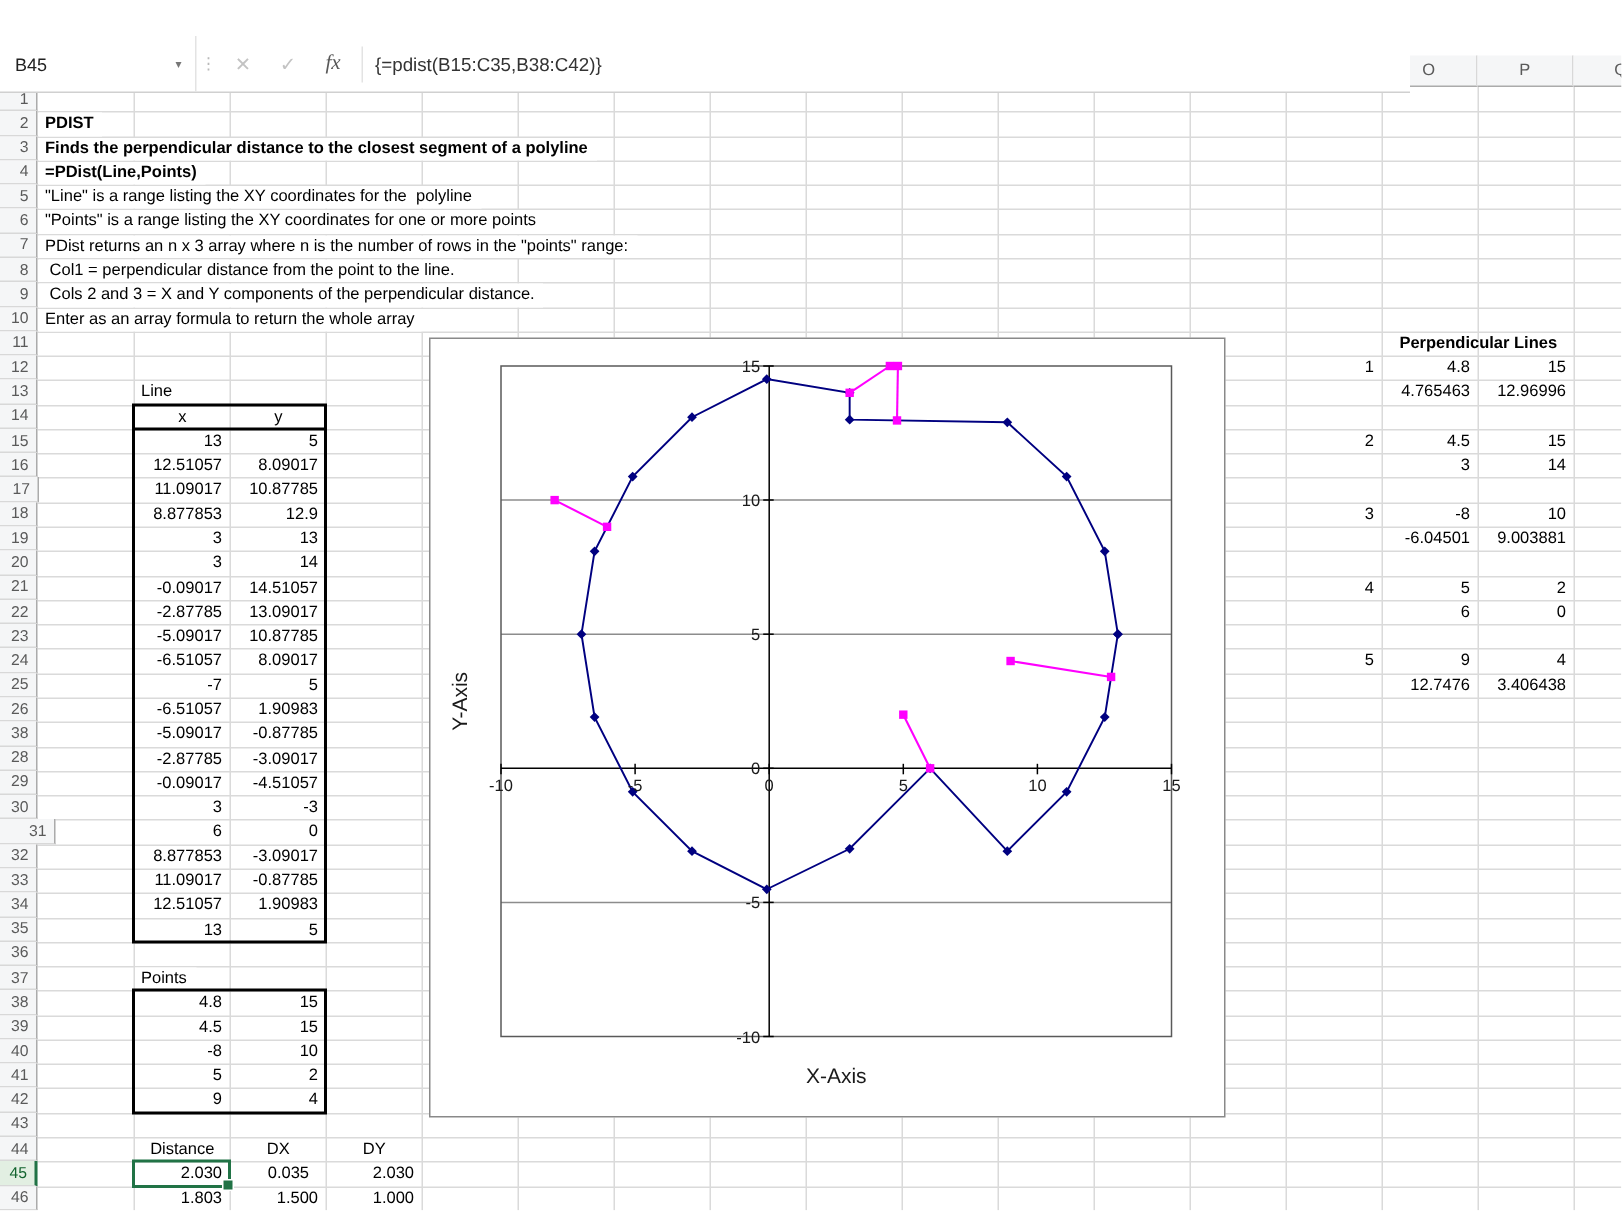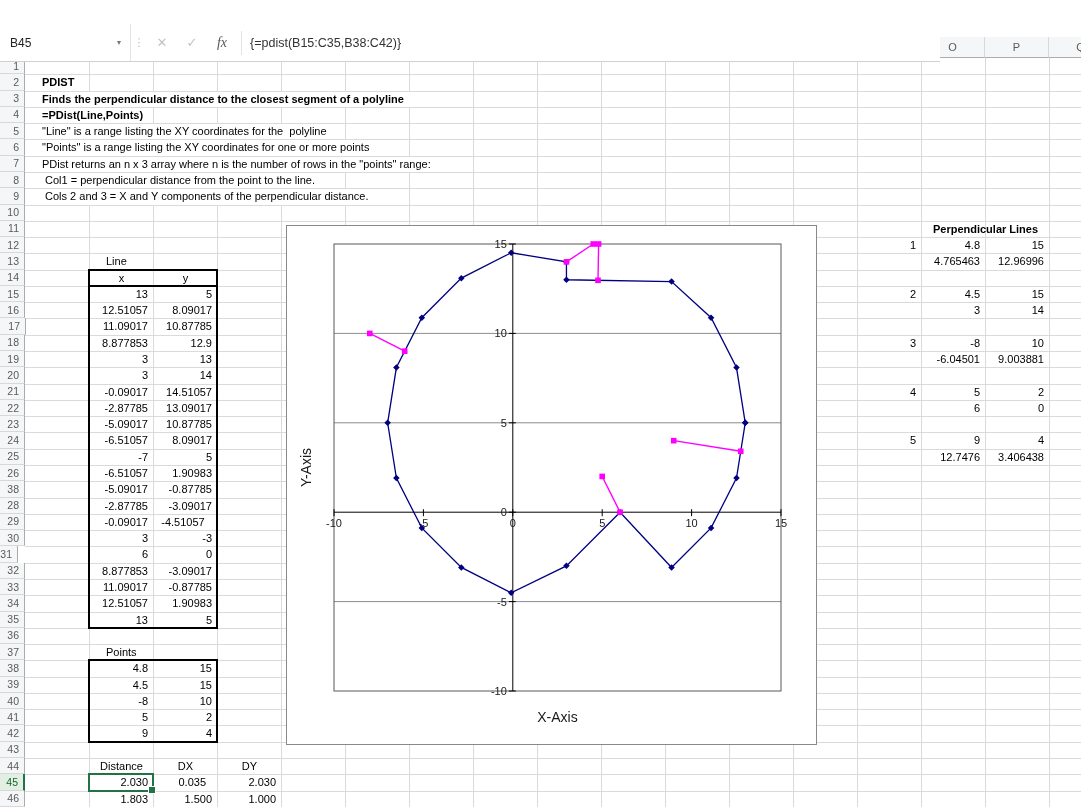--- a/index.html
+++ b/index.html
@@ -29,21 +29,21 @@
         border-bottom:1px solid #ababab;box-sizing:border-box;z-index:2;}
   .colh.sel{background:#e2efe2;color:#13642f;border-bottom:2px solid #217346;}
   .rowh{position:absolute;display:flex;align-items:center;justify-content:flex-end;
         padding-right:5px;font-size:10.5px;color:#5a5a5a;background:#f5f6f7;
         border-bottom:1px solid #d8d8d8;border-right:1px solid #ababab;box-sizing:border-box;z-index:2;}
   .rowh.sel{background:#e2efe2;color:#13642f;border-right:2px solid #217346;}
 
   
   .vline,.hline{position:absolute;background:#dadada;z-index:1;}
   .cell{position:absolute;font-size:11px;color:#000;white-space:pre;z-index:2;box-sizing:border-box;}
-  .cell.al{padding:0 6px 0 16px;background:#fff;}
+  .cell.al{padding:0 6px 0 4px;background:#fff;}
   .cell.ar{text-align:right;padding-right:5px;}
   .cell.ac{text-align:center;}
   .cell.b{font-weight:bold;}
 
   
   .tbox{position:absolute;border:2px solid #000;box-sizing:border-box;z-index:3;pointer-events:none;}
   .tline{position:absolute;background:#000;z-index:3;pointer-events:none;}
   .selbox{position:absolute;border:2px solid #217346;box-sizing:border-box;z-index:5;pointer-events:none;}
   .selbox .handle{position:absolute;right:-4px;bottom:-4px;width:6px;height:6px;background:#217346;border:1px solid #fff;}
   #chart{position:absolute;left:286px;top:225px;width:531px;height:520px;background:#fff;
@@ -187,21 +187,21 @@
     <div class="rowh" style="left: 0px; top: 383.6px; width: 25px; height: 16.28px; position: absolute;">21</div>
     <div class="rowh" style="left: 0px; top: 399.88px; width: 25px; height: 16.28px; position: absolute;">22</div>
     <div class="rowh" style="left: 0px; top: 416.16px; width: 25px; height: 16.28px; position: absolute;">23</div>
     <div class="rowh" style="left: 0px; top: 432.44px; width: 25px; height: 16.28px; position: absolute;">24</div>
     <div class="rowh" style="left: 0px; top: 448.72px; width: 25px; height: 16.28px; position: absolute;">25</div>
     <div class="rowh" style="left: 0px; top: 465px; width: 25px; height: 16.28px; position: absolute;">26</div>
     <div class="rowh" style="left: 0px; top: 481.28px; width: 25px; height: 16.28px; position: absolute;">38</div>
     <div class="rowh" style="left: 0px; top: 497.56px; width: 25px; height: 16.28px; position: absolute;">28</div>
     <div class="rowh" style="left: 0px; top: 513.84px; width: 25px; height: 16.28px; position: absolute;">29</div>
     <div class="rowh" style="left: 0px; top: 530.12px; width: 25px; height: 16.28px; position: absolute;">30</div>
-    <div class="rowh" style="left: 0px; top: 546.4px; width: 18px; height: 16.28px; position: absolute;">31</div>
+    <div class="rowh" style="left: 0px; top: 546.4px; width: 37px; height: 16.28px; position: absolute;">31</div>
     <div class="rowh" style="left: 0px; top: 562.68px; width: 25px; height: 16.28px; position: absolute;">32</div>
     <div class="rowh" style="left: 0px; top: 578.96px; width: 25px; height: 16.28px; position: absolute;">33</div>
     <div class="rowh" style="left: 0px; top: 595.24px; width: 25px; height: 16.28px; position: absolute;">34</div>
     <div class="rowh" style="left: 0px; top: 611.52px; width: 25px; height: 16.28px; position: absolute;">35</div>
     <div class="rowh" style="left: 0px; top: 627.8px; width: 25px; height: 16.28px; position: absolute;">36</div>
     <div class="rowh" style="left: 0px; top: 644.08px; width: 25px; height: 16.28px; position: absolute;">37</div>
     <div class="rowh" style="left: 0px; top: 660.36px; width: 25px; height: 16.28px; position: absolute;">38</div>
     <div class="rowh" style="left: 0px; top: 676.64px; width: 25px; height: 16.28px; position: absolute;">39</div>
     <div class="rowh" style="left: 0px; top: 692.92px; width: 25px; height: 16.28px; position: absolute;">40</div>
     <div class="rowh" style="left: 0px; top: 709.2px; width: 25px; height: 16.28px; position: absolute;">41</div>
@@ -273,20 +273,21 @@
     <div class="hline" style="left: 25px; top: 790.6px; width: 1056px; height: 1px; position: absolute;"></div>
     <div class="hline" style="left: 25px; top: 806.88px; width: 1056px; height: 1px; position: absolute;"></div>
     <div class="cell al b" style="left: 26px; top: 75.28px; height: 15.28px; line-height: 15.28px; position: absolute;">PDIST</div>
     <div class="cell al b" style="left: 26px; top: 91.56px; height: 15.28px; line-height: 15.28px; position: absolute;">Finds the perpendicular distance to the closest segment of a polyline</div>
     <div class="cell al b" style="left: 26px; top: 107.84px; height: 15.28px; line-height: 15.28px; position: absolute;">=PDist(Line,Points)</div>
     <div class="cell al" style="left: 26px; top: 124.12px; height: 15.28px; line-height: 15.28px; position: absolute;">"Line" is a range listing the XY coordinates for the  polyline</div>
     <div class="cell al" style="left: 26px; top: 140.4px; height: 15.28px; line-height: 15.28px; position: absolute;">"Points" is a range listing the XY coordinates for one or more points</div>
     <div class="cell al" style="left: 26px; top: 156.68px; height: 15.28px; line-height: 15.28px; position: absolute;">PDist returns an n x 3 array where n is the number of rows in the "points" range:</div>
     <div class="cell al" style="left: 26px; top: 172.96px; height: 15.28px; line-height: 15.28px; position: absolute;"> Col1 = perpendicular distance from the point to the line.</div>
     <div class="cell al" style="left: 26px; top: 189.24px; height: 15.28px; line-height: 15.28px; position: absolute;"> Cols 2 and 3 = X and Y components of the perpendicular distance.</div>
+    <div class="cell al" style="left: 26px; top: 205.52px; height: 15.28px; line-height: 15.28px; position: absolute;">Enter as an array formula to return the whole array</div>
     <div class="cell al" style="left: 90px; top: 254.36px; height: 15.28px; line-height: 15.28px; position: absolute;">Line</div>
     <div class="cell ac" style="left: 90px; top: 270.64px; height: 15.28px; line-height: 15.28px; width: 63px; position: absolute;">x</div>
     <div class="cell ac" style="left: 154px; top: 270.64px; height: 15.28px; line-height: 15.28px; width: 63px; position: absolute;">y</div>
     <div class="cell ar" style="left: 90px; top: 286.92px; height: 15.28px; line-height: 15.28px; width: 63px; position: absolute;">13</div>
     <div class="cell ar" style="left: 154px; top: 286.92px; height: 15.28px; line-height: 15.28px; width: 63px; position: absolute;">5</div>
     <div class="cell ar" style="left: 90px; top: 303.2px; height: 15.28px; line-height: 15.28px; width: 63px; position: absolute;">12.51057</div>
     <div class="cell ar" style="left: 154px; top: 303.2px; height: 15.28px; line-height: 15.28px; width: 63px; position: absolute;">8.09017</div>
     <div class="cell ar" style="left: 90px; top: 319.48px; height: 15.28px; line-height: 15.28px; width: 63px; position: absolute;">11.09017</div>
     <div class="cell ar" style="left: 154px; top: 319.48px; height: 15.28px; line-height: 15.28px; width: 63px; position: absolute;">10.87785</div>
     <div class="cell ar" style="left: 90px; top: 335.76px; height: 15.28px; line-height: 15.28px; width: 63px; position: absolute;">8.877853</div>
@@ -305,21 +306,21 @@
     <div class="cell ar" style="left: 154px; top: 433.44px; height: 15.28px; line-height: 15.28px; width: 63px; position: absolute;">8.09017</div>
     <div class="cell ar" style="left: 90px; top: 449.72px; height: 15.28px; line-height: 15.28px; width: 63px; position: absolute;">-7</div>
     <div class="cell ar" style="left: 154px; top: 449.72px; height: 15.28px; line-height: 15.28px; width: 63px; position: absolute;">5</div>
     <div class="cell ar" style="left: 90px; top: 466px; height: 15.28px; line-height: 15.28px; width: 63px; position: absolute;">-6.51057</div>
     <div class="cell ar" style="left: 154px; top: 466px; height: 15.28px; line-height: 15.28px; width: 63px; position: absolute;">1.90983</div>
     <div class="cell ar" style="left: 90px; top: 482.28px; height: 15.28px; line-height: 15.28px; width: 63px; position: absolute;">-5.09017</div>
     <div class="cell ar" style="left: 154px; top: 482.28px; height: 15.28px; line-height: 15.28px; width: 63px; position: absolute;">-0.87785</div>
     <div class="cell ar" style="left: 90px; top: 498.56px; height: 15.28px; line-height: 15.28px; width: 63px; position: absolute;">-2.87785</div>
     <div class="cell ar" style="left: 154px; top: 498.56px; height: 15.28px; line-height: 15.28px; width: 63px; position: absolute;">-3.09017</div>
     <div class="cell ar" style="left: 90px; top: 514.84px; height: 15.28px; line-height: 15.28px; width: 63px; position: absolute;">-0.09017</div>
-    <div class="cell ar" style="left: 154px; top: 514.84px; height: 15.28px; line-height: 15.28px; width: 63px; position: absolute; text-align: center;">-4.51057</div>
+    <div class="cell ar" style="left: 154px; top: 514.84px; height: 15.28px; line-height: 15.28px; width: 63px; position: absolute;">-4.51057</div>
     <div class="cell ar" style="left: 90px; top: 531.12px; height: 15.28px; line-height: 15.28px; width: 63px; position: absolute;">3</div>
     <div class="cell ar" style="left: 154px; top: 531.12px; height: 15.28px; line-height: 15.28px; width: 63px; position: absolute;">-3</div>
     <div class="cell ar" style="left: 90px; top: 547.4px; height: 15.28px; line-height: 15.28px; width: 63px; position: absolute;">6</div>
     <div class="cell ar" style="left: 154px; top: 547.4px; height: 15.28px; line-height: 15.28px; width: 63px; position: absolute;">0</div>
     <div class="cell ar" style="left: 90px; top: 563.68px; height: 15.28px; line-height: 15.28px; width: 63px; position: absolute;">8.877853</div>
     <div class="cell ar" style="left: 154px; top: 563.68px; height: 15.28px; line-height: 15.28px; width: 63px; position: absolute;">-3.09017</div>
     <div class="cell ar" style="left: 90px; top: 579.96px; height: 15.28px; line-height: 15.28px; width: 63px; position: absolute;">11.09017</div>
     <div class="cell ar" style="left: 154px; top: 579.96px; height: 15.28px; line-height: 15.28px; width: 63px; position: absolute;">-0.87785</div>
     <div class="cell ar" style="left: 90px; top: 596.24px; height: 15.28px; line-height: 15.28px; width: 63px; position: absolute;">12.51057</div>
     <div class="cell ar" style="left: 154px; top: 596.24px; height: 15.28px; line-height: 15.28px; width: 63px; position: absolute;">1.90983</div>

